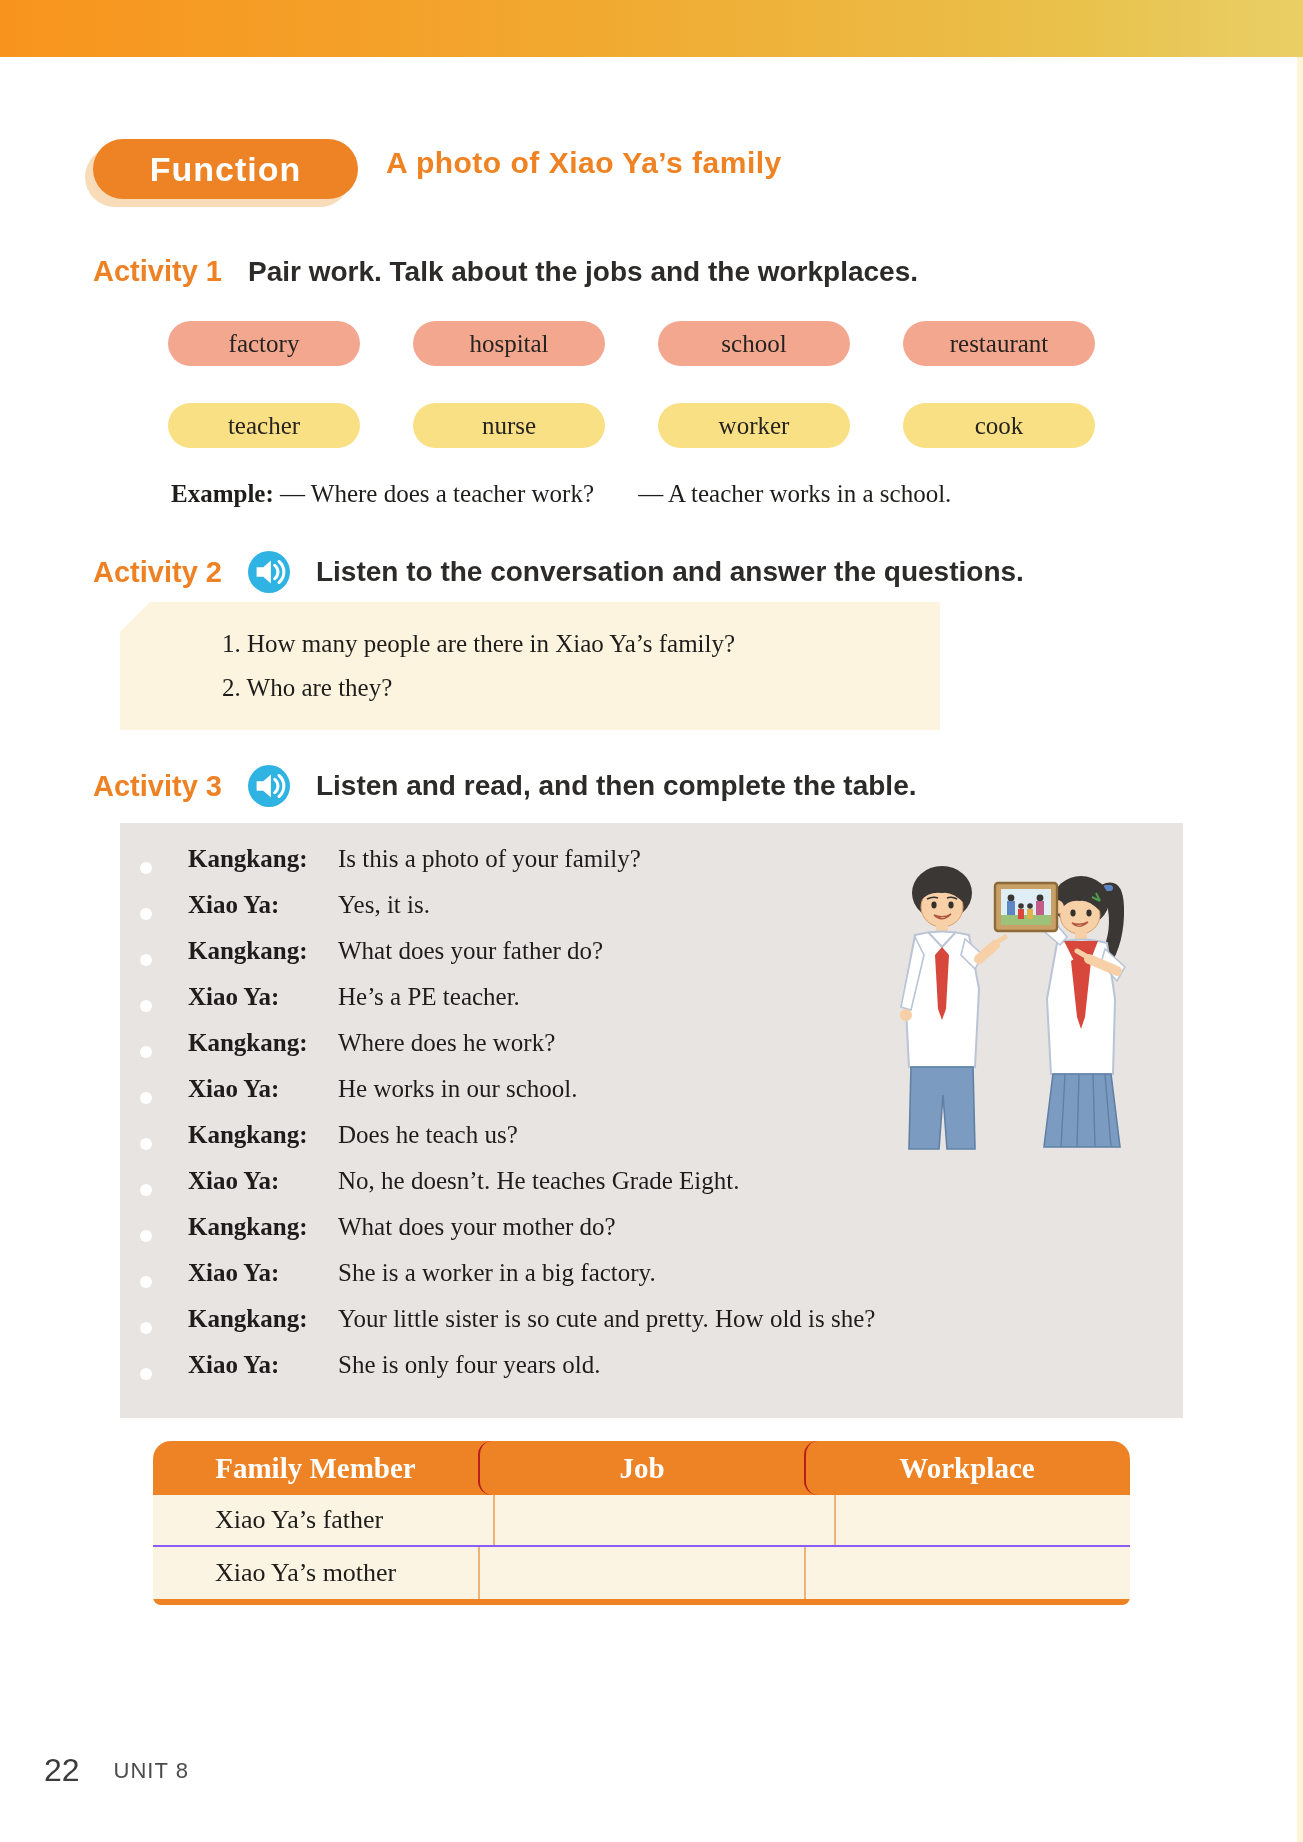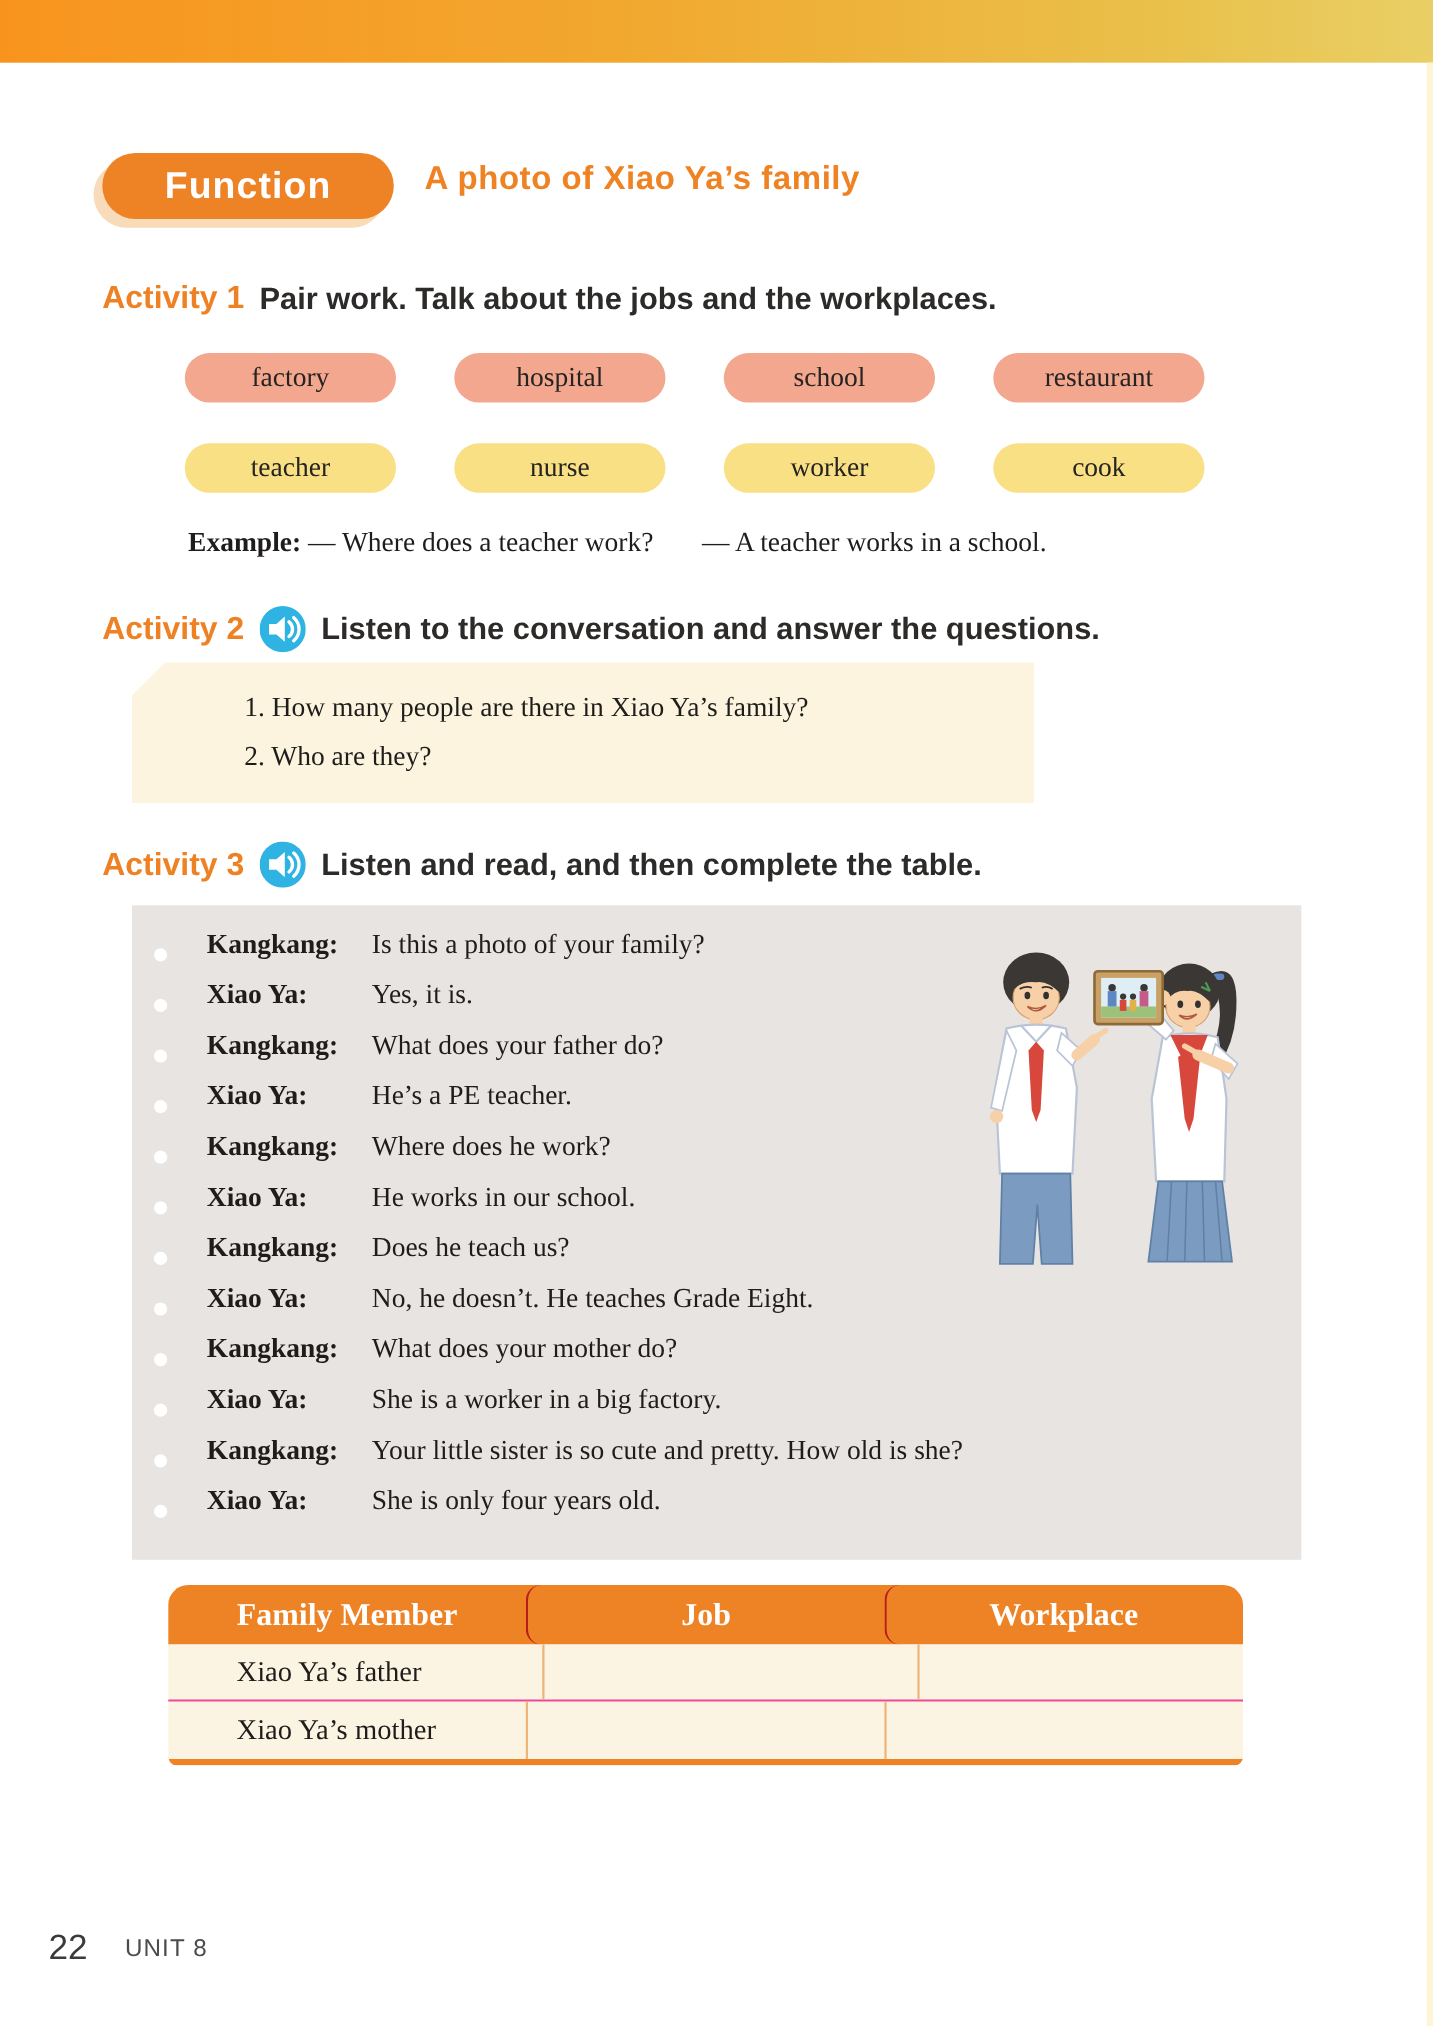--- a/index.html
+++ b/index.html
@@ -13,21 +13,21 @@
   .content { position:absolute; left:93px; top:57px; width:1100px; }
 
   
   .fn-row { margin-top:70px; display:flex; align-items:center; }
   .fn-badge { width:265px; height:60px; background:#ee8326; border-radius:30px;
               box-shadow:-8px 8px 0 #f8dcb9; display:flex; align-items:center; justify-content:center;
               color:#ffffff; font-weight:bold; font-size:34px; letter-spacing:1px;margin-top:12px; }
   .fn-title { margin-left:28px; font-weight:bold; font-size:30px; color:#ef8222; letter-spacing:0.5px; }
 
   
-  .act-row { display:flex; align-items:center; gap:14px; }
+  .act-row { display:flex; align-items:center; gap:26px; }
   .act-label { color:#ee8123; font-weight:bold; font-size:29px; white-space:nowrap; }
   .act-heading { color:#2d2b29; font-weight:bold; font-size:28px; }
   .audio-btn { width:42px; height:42px; flex:none; display:block; }
 
   .act1 { margin-top:56px; }
 
   
   .chip-row { margin-left:75px; width:927px; display:flex; justify-content:space-between; }
   .chip-row.first { margin-top:37px; }
   .chip-row.second { margin-top:33px; }
@@ -57,21 +57,21 @@
   .dlg-text { font-family:"Liberation Serif", serif; font-size:25px; color:#1f1d1b; white-space:nowrap; }
   .illus { position:absolute; top:34px; right:16px; width:300px; height:330px; }
 
   
   .ftable { margin:23px 0 0 60px; width:977px; border-bottom:6px solid #ee8326; border-radius:0 0 8px 8px; }
   .thead { display:flex; background:#ee8326; border-radius:18px 18px 0 0; height:54px; }
   .th { display:flex; align-items:center; justify-content:center; color:#ffffff;
         font-family:"Liberation Serif", serif; font-weight:bold; font-size:29px;border-radius:14px; }
   .th + .th { border-left:2px solid #b91c1c; }
   .trow { display:flex; background:#fcf4e2; height:52px; }
-  .trow.sep { border-bottom:2px solid #ec4899;gap:44px; }
+  .trow.sep { border-bottom:2px solid #8b5cf6;gap:44px; }
   .td { display:flex; align-items:center; font-family:"Liberation Serif", serif; font-size:26px; color:#1f1d1b;
         padding-left:62px; }
   .td + .td { border-left:2px solid #eeb377; }
   .c1 { width:325px; } .c2 { width:326px; } .c3 { width:324px; }
 
   
   .act4 { margin-top:36px; font-weight:bold; font-size:28px; color:#2d2b29; line-height:46px; width:1060px; }
   .act4 .act-label { margin-right:14px; font-size:29px; }
 
   

